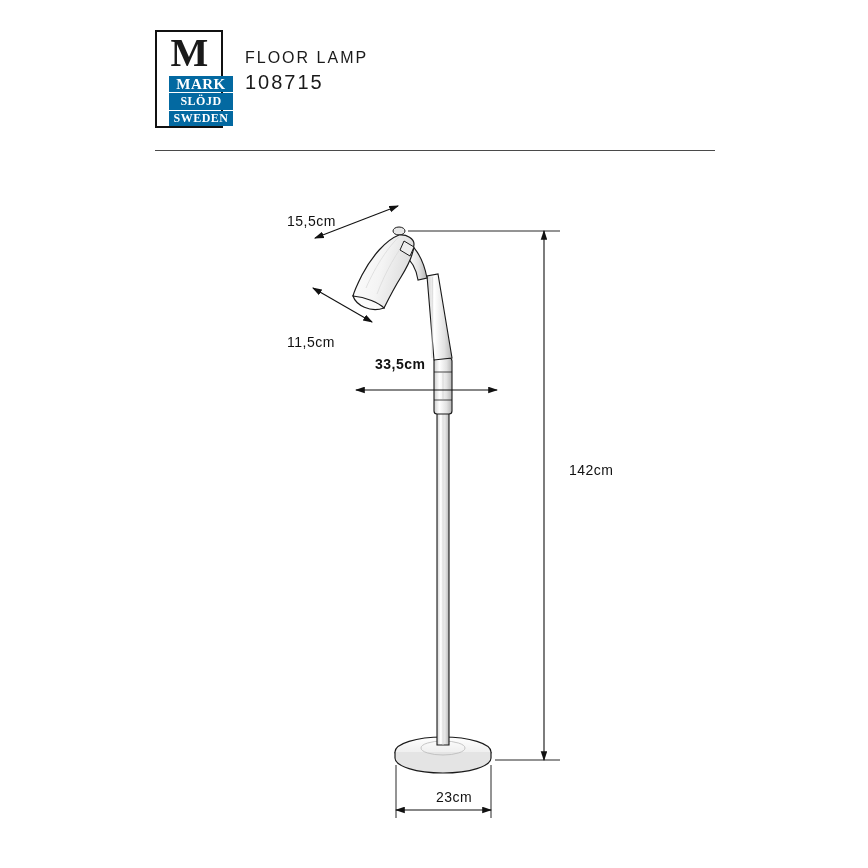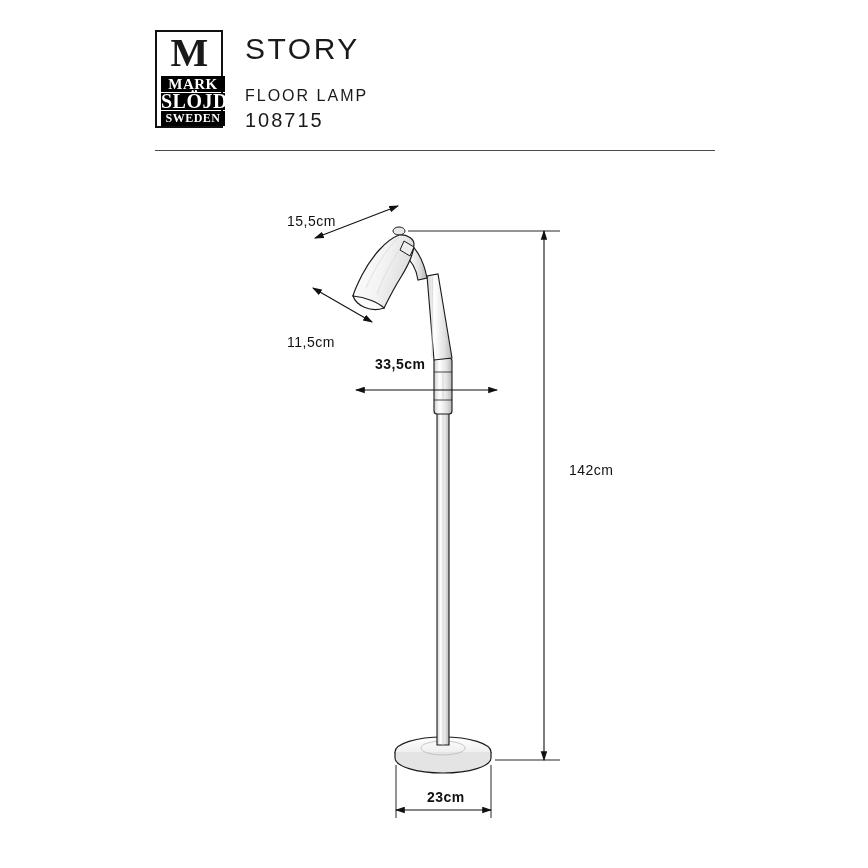--- a/index.html
+++ b/index.html
@@ -41,33 +41,33 @@
     width: 100%;
     text-align: center;
     font-family: "Liberation Serif", serif;
     font-weight: bold;
     font-size: 40px;
     line-height: 42px;
     letter-spacing: -1px;
   }
   .logo-bar {
     position: absolute;
-    left: 4px;
+    left: 12px;
     width: 100%;
-    background: #000000;
+    background: #0369a1;
     color: #fff;
     text-align: center;
     font-family: "Liberation Serif", serif;
     font-weight: bold;
     font-size: 15px;
     line-height: 16px;
     letter-spacing: 0.5px;
   }
   #logo-mark { top: 44px; }
-  #logo-slojd { top: 61px; font-size: 20px; line-height: 17px;}
+  #logo-slojd { top: 61px; font-size: 12px; line-height: 17px;}
   #logo-sweden { top: 79px; font-size: 12px; line-height: 15px; }
 
   #title-block {
     position: absolute;
     left: 90px;
     top: 0px;
   }
   #product-title {
     font-size: 30px;
     letter-spacing: 2.5px;
@@ -111,36 +111,35 @@
     font-size: 14px;
     letter-spacing: 0.5px;
     color: #111;
     font-family: "Liberation Sans", sans-serif;
     white-space: nowrap;
   }
   #label-shade-w { left: 287px; top: 213px; }
   #label-shade-d { left: 287px; top: 296px; margin-top: 38px; }
   #label-reach   { left: 375px; top: 356px; font-weight: bold; }
   #label-height  { left: 553px; top: 462px; margin-left: 16px; }
-  #label-base    { left: 427px; top: 789px; font-weight: bold; }
+  #label-base    { left: 436px; top: 789px; }
 </style>
 </head>
 <body>
 
 <div id="header">
 
   <div id="logo-box">
     <div id="logo-m">M</div>
     <div class="logo-bar" id="logo-mark">MARK</div>
     <div class="logo-bar" id="logo-slojd">SLÖJD</div>
     <div class="logo-bar" id="logo-sweden">SWEDEN</div>
   </div>
 
   <div id="title-block">
-    <div id="product-title">STORY</div>
     <div id="product-type">FLOOR LAMP</div>
     <div id="product-code">108715</div>
   </div>
 </div>
 <div id="header-rule"></div>
 
 <div id="drawing">
 
   <svg width="868" height="868" viewBox="0 0 868 868" style="position:absolute;left:0;top:0;">
     <defs>

